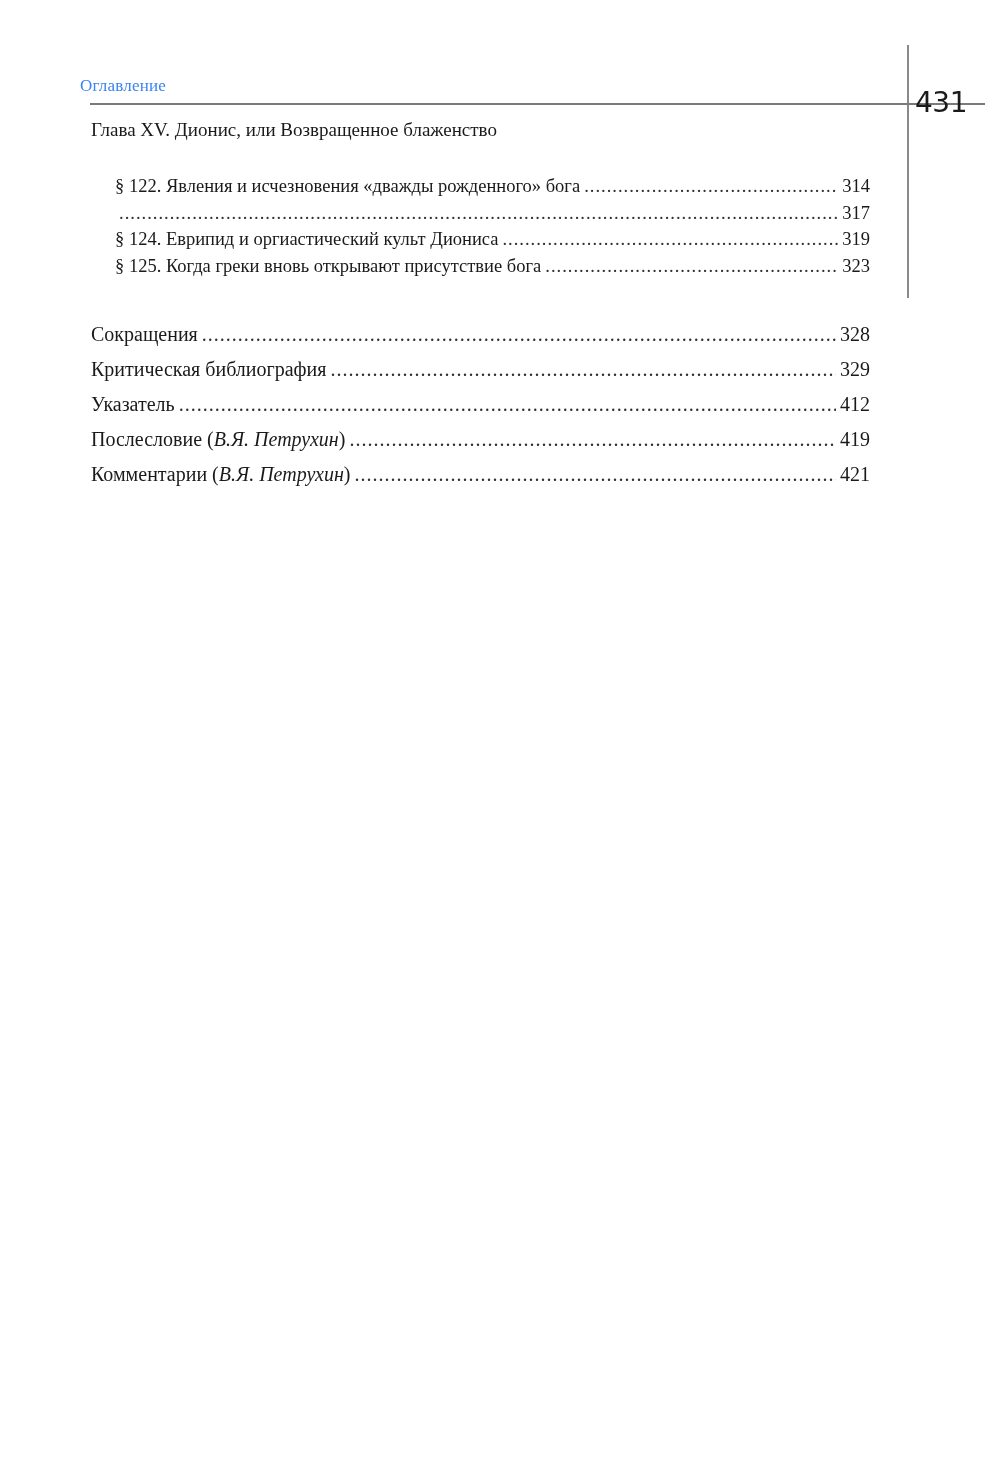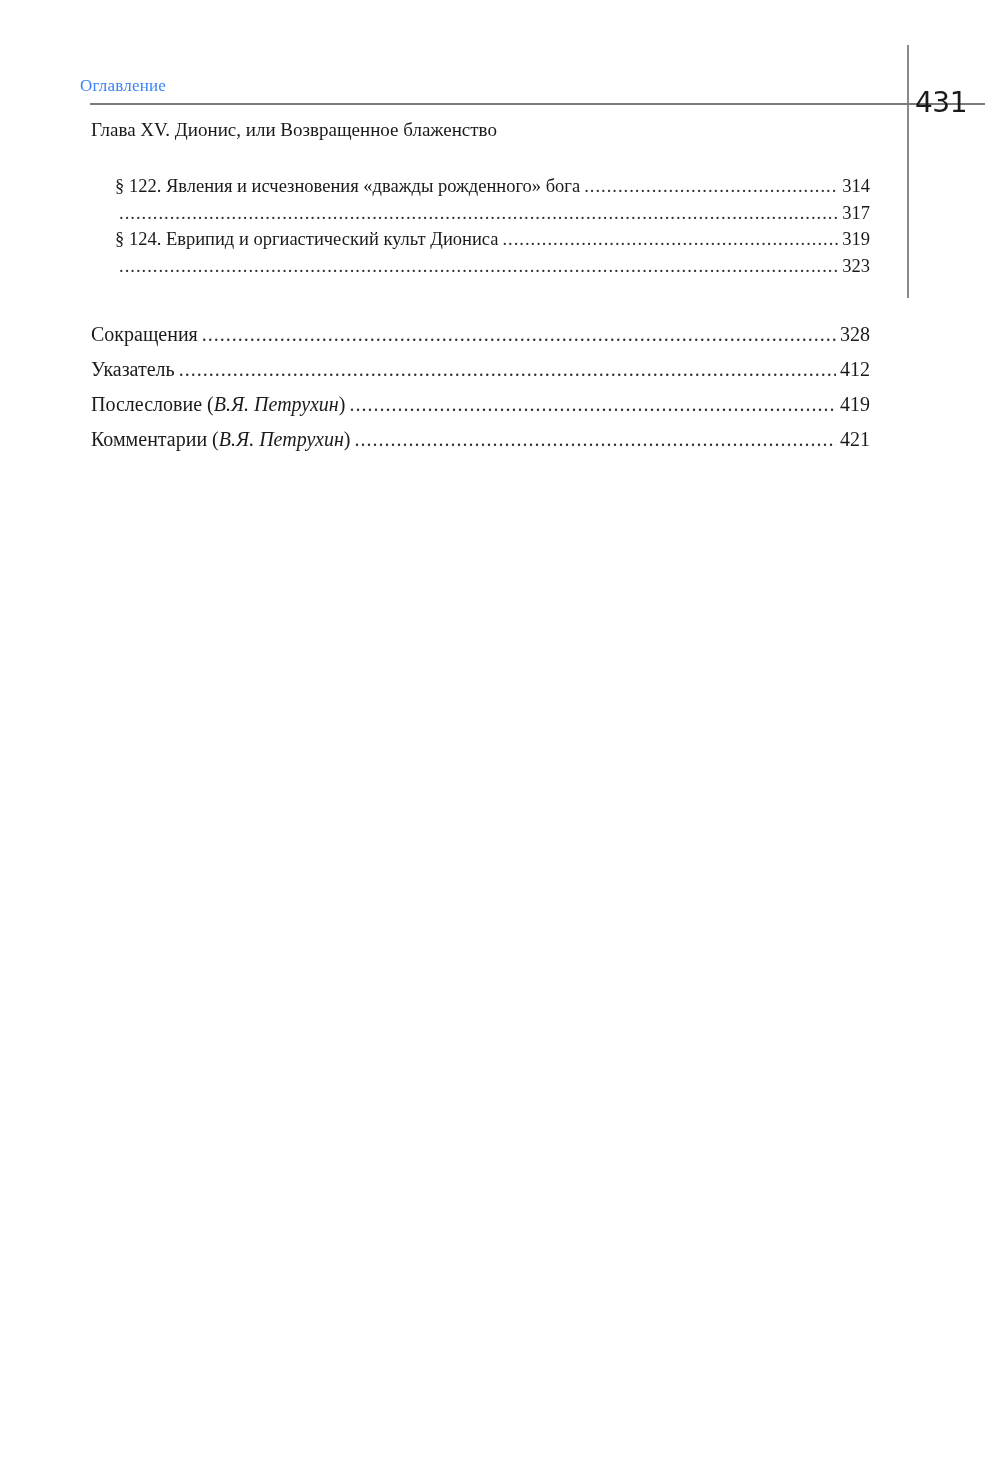--- a/index.html
+++ b/index.html
@@ -115,30 +115,36 @@
   <div class="toc-row">
     <span class="leader"></span>
     <span class="page">317</span>
   </div>
   <div class="toc-row">
     <span class="label">§ 124. Еврипид и оргиастический культ Диониса</span>
     <span class="leader"></span>
     <span class="page">319</span>
   </div>
   <div class="toc-row">
+    <span class="label">§ 125. Когда греки вновь открывают присутствие бога</span>
     <span class="leader"></span>
     <span class="page">323</span>
   </div>
 </div>
 
 <div class="toc toc-back">
   <div class="toc-row">
     <span class="label"><span>Сокращения</span></span>
     <span class="leader"></span>
     <span class="page">328</span>
+  </div>
+  <div class="toc-row">
+    <span class="label"><span>Критическая библиография</span></span>
+    <span class="leader"></span>
+    <span class="page">329</span>
   </div>
   <div class="toc-row">
     <span class="label"><span>Указатель</span></span>
     <span class="leader"></span>
     <span class="page">412</span>
   </div>
   <div class="toc-row">
     <span class="label"><span>Послесловие (</span><i>В.Я. Петрухин</i><span>)</span></span>
     <span class="leader"></span>
     <span class="page">419</span>

